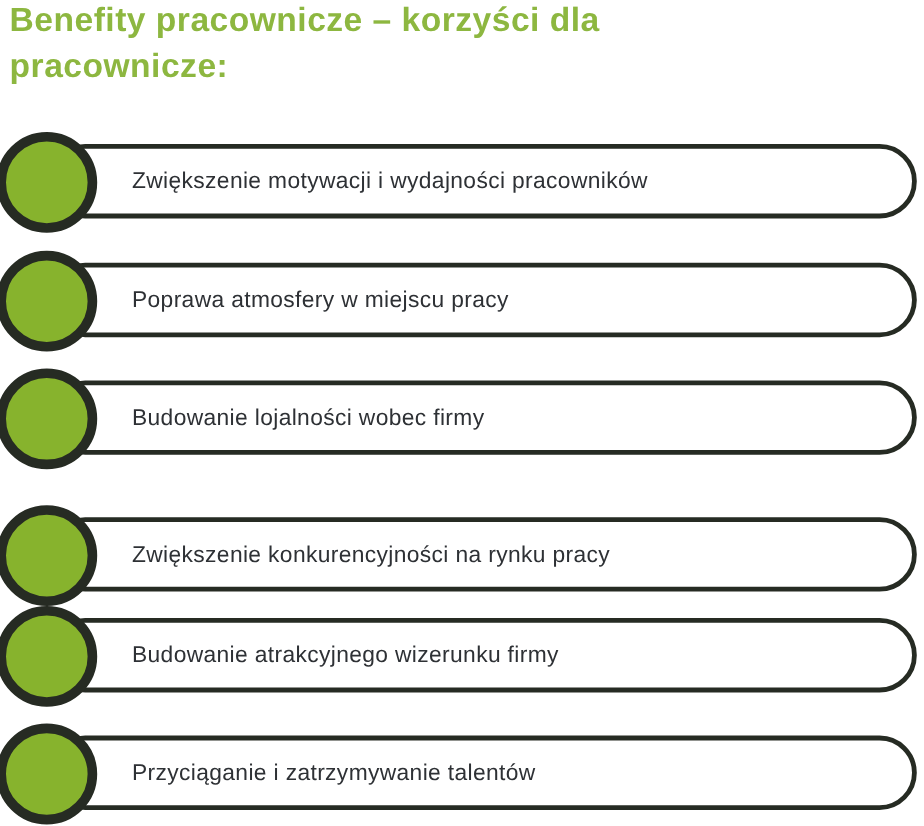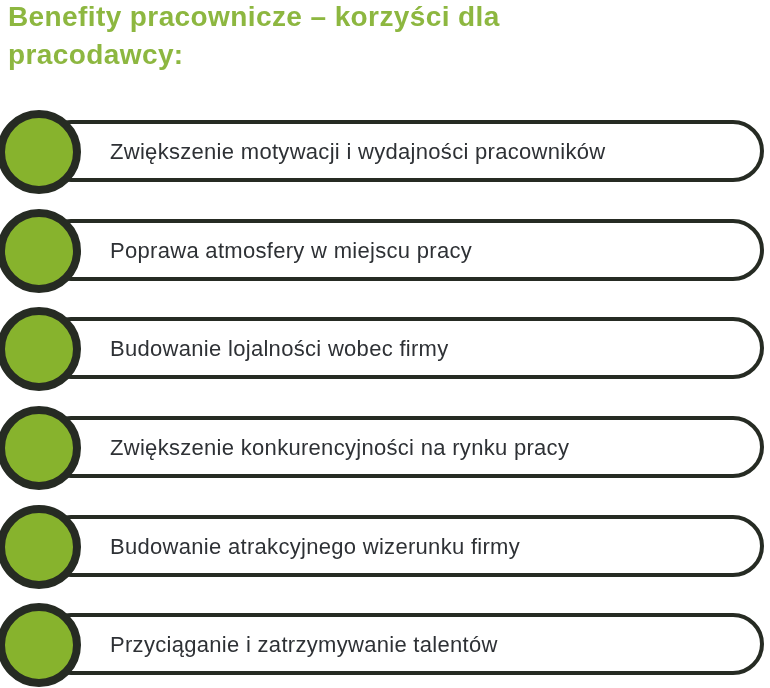--- a/index.html
+++ b/index.html
@@ -37,21 +37,21 @@
   .heading .line { display: block; }
   .row {
     position: absolute;
     left: 0;
     width: 770px;
     height: 84px;
   }
   .row:nth-of-type(1) { top: 110px; }
   .row:nth-of-type(2) { top: 209px; text-decoration: underline; }
   .row:nth-of-type(3) { top: 307px; }
-  .row:nth-of-type(4) { top: 406px; }
+  .row:nth-of-type(4) { top: 421px; }
   .row:nth-of-type(5) { top: 505px; }
   .row:nth-of-type(6) { top: 603px; }
   .pill {
     position: absolute;
     left: 40px;
     right: 6px;
     top: 10px;
     height: 62px;
     background: var(--background);
     border: 4px solid var(--outline-dark);
@@ -69,33 +69,33 @@
   }
   .label {
     position: absolute;
     left: 110px;
     top: 10px;
     height: 64px;
     right: 20px;
     display: flex;
     align-items: center;
     color: var(--text-dark);
-    font-size: 22px;
+    font-size: 19px;
     letter-spacing: 0.3px;
     white-space: nowrap;
   }
 </style>
 </head>
 <body>
 
 <div class="canvas">
 
   <h1 class="heading">
     <span class="line">Benefity pracownicze – korzyści dla</span>
-    <span class="line">pracodawcy:</span>
+    <span class="line">pracownicze:</span>
   </h1>
 
   <div class="row">
     <div class="pill"></div>
     <div class="dot"></div>
     <div class="label">Zwiększenie motywacji i wydajności pracowników</div>
   </div>
 
   <div class="row">
     <div class="pill"></div>

